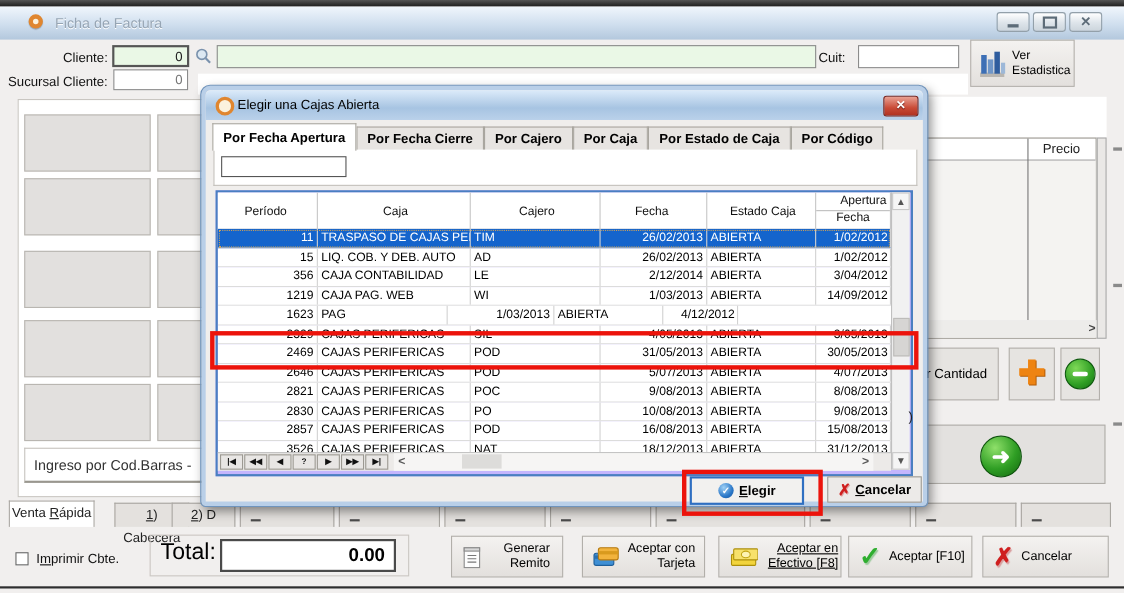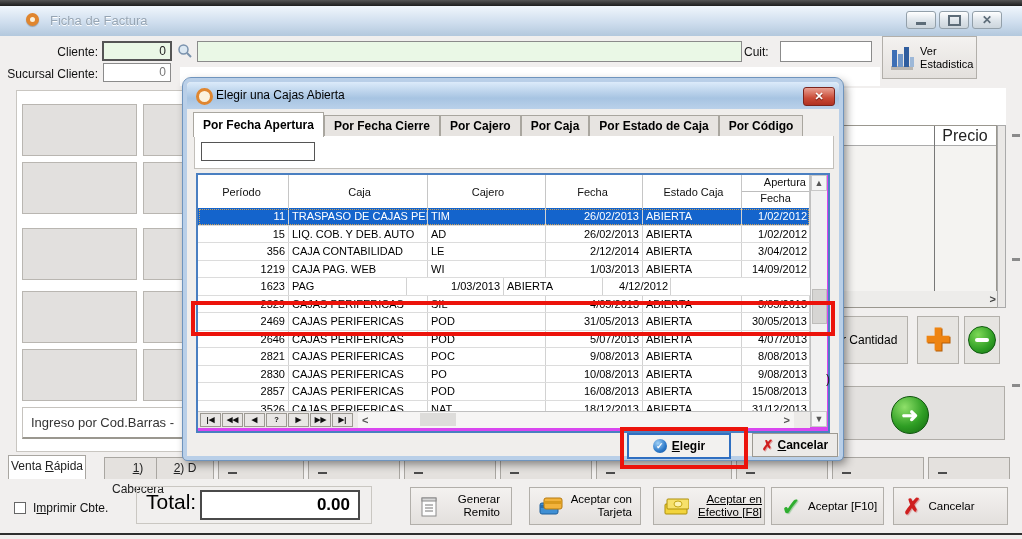--- a/index.html
+++ b/index.html
@@ -63,21 +63,21 @@
     background:linear-gradient(#f4f2f0,#e3e0dd);border:1px solid #b2afaa;
     display:flex;align-items:center;gap:7px;padding-left:9px;font-size:11.5px;line-height:13px;text-align:right;}
   .b-remito{left:410px;width:102px;} .b-tarjeta{left:529px;width:112px;}
   .b-efectivo{left:653px;width:112px;text-decoration:underline;} .b-aceptar{left:771px;width:113px;} .b-cancelar{left:893px;width:115px;}
   .big-check{color:#2fae2f;font-size:24px;font-weight:bold;text-shadow:1px 1px 1px #9dca9d;}
   .big-x{color:#cf1f1f;font-size:22px;font-weight:bold;text-shadow:1px 1px 1px #d89c9c;}
 
   
   .rp-white{left:500px;top:88px;width:506px;height:37px;background:#fff;}
   .precio-table{left:500px;top:125px;width:497px;height:183px;background:#fff;border:1px solid #9a978f;}
-  .precio-head{position:absolute;left:433px;top:0;width:62px;height:19px;font-size:16px;
+  .precio-head{position:absolute;left:433px;top:0;width:62px;height:19px;font-size:12px;
     text-align:center;line-height:19px;color:#222;}
   .precio-body{position:absolute;left:0;top:19px;width:495px;height:146px;background:#f4f3f1;border-top:1px solid #aaa;}
   .precio-sep{position:absolute;left:433px;top:0;width:1px;height:165px;background:#777;}
   .precio-strip{position:absolute;left:0;top:165px;width:495px;height:16px;background:#edecea;
     font-size:11px;font-weight:bold;color:#444;text-align:right;padding-right:8px;line-height:16px;}
   .rp-scroll{left:997px;top:125px;width:9px;height:183px;background:#eae8e6;border:1px solid #aaa;}
   .tick{position:absolute;left:1012px;width:8px;height:3px;background:#8a8a8a;}
   .btn-cc{left:790px;top:316px;width:118px;height:48px;background:#e6e4e1;border:1px solid #b3b0ab;
     font-size:12px;display:flex;align-items:center;justify-content:center;}
   .btn-plus{left:917px;top:316px;width:42px;height:48px;background:#e6e4e1;border:1px solid #b3b0ab;
@@ -107,21 +107,21 @@
     background:linear-gradient(#e9a193,#c94a36 60%,#b03222);border:1px solid #7c241c;
     color:#fff;font-weight:bold;font-size:11px;text-align:center;line-height:16px;text-shadow:0 1px 1px #5d120c;}
   .dlg-tabs{position:absolute;left:6px;top:30px;height:25px;white-space:nowrap;}
   .dtab{display:inline-block;box-sizing:border-box;height:22px;margin-top:3px;padding:0 9px;
     background:#e7e4e1;border:1px solid #a9a69f;border-bottom:none;
     font-size:12px;font-weight:bold;line-height:21px;vertical-align:bottom;}
   .dtab.active{height:25px;margin-top:0;background:#fff;line-height:24px;position:relative;z-index:2;}
   .dlg-band{position:absolute;left:7px;top:54px;width:638px;height:32px;background:#fff;border:1px solid #c2bfba;border-top:none;}
   .dlg-filter{position:absolute;left:14px;top:60px;width:112px;height:17px;background:#fff;border:1px solid #555;}
 
-  .dtable{position:absolute;left:9px;top:91px;width:630px;height:256px;background:#d946ef;border:2px solid #4a7fc1;}
+  .dtable{position:absolute;left:9px;top:91px;width:630px;height:256px;background:#c4b5fd;border:2px solid #4a7fc1;}
   .dhead{position:absolute;left:0;top:0;width:612px;height:33px;display:flex;background:#fff;border-bottom:1px solid #9a9a9a;}
   .hcell{box-sizing:border-box;border-right:1px solid #c6c6c6;font-size:11px;display:flex;
     align-items:center;justify-content:center;color:#111;}
   .hap{position:relative;display:block;}
   .hap .l1{position:absolute;right:3px;top:1px;font-size:11px;}
   .hap .sep{position:absolute;left:0;right:0;top:16px;height:1px;background:#bdbdbd;}
   .hap .l2{position:absolute;left:0;right:0;top:17px;text-align:center;font-size:11px;}
   .drows{position:absolute;left:0;top:33px;width:612px;height:203px;overflow:hidden;}
   .trow{display:flex;height:16.5px;border-bottom:1px solid #dcdcdc;background:#fff;}
   .trow.sel{background:#1464cc;color:#fff;outline:1px dotted #caa05a;outline-offset:-2px;}

